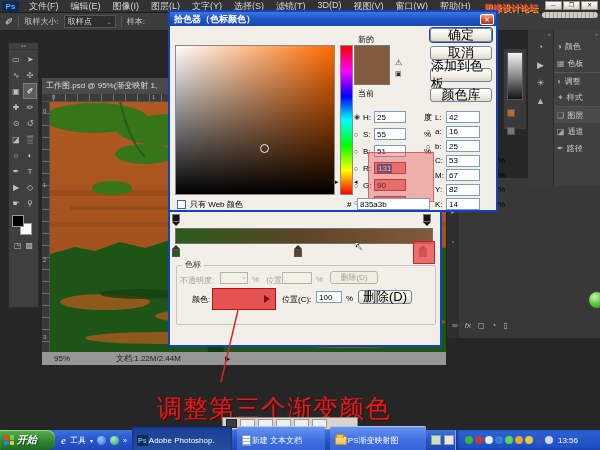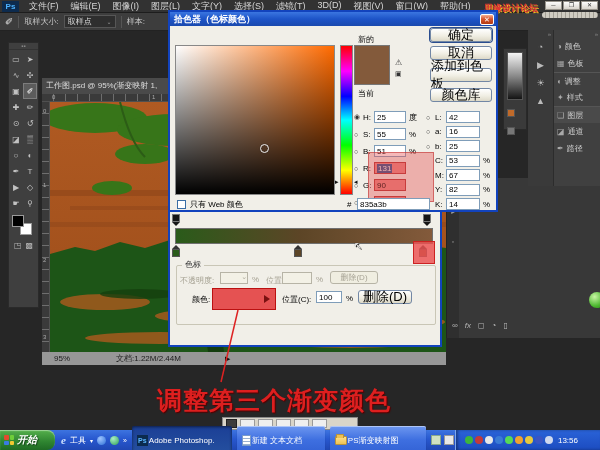--- a/index.html
+++ b/index.html
@@ -121,34 +121,34 @@
 .cp-ok{position:absolute;left:260px;top:16px;width:62px;height:14px;box-shadow:0 0 0 1px #2a4d8f;}
 .cp-cancel{position:absolute;left:260px;top:34px;width:62px;height:14px;}
 .cp-add{position:absolute;left:260px;top:56px;width:62px;height:14px;}
 .cp-lib{position:absolute;left:260px;top:76px;width:62px;height:14px;}
 .cp-left-col{position:absolute;left:184px;top:99px;}
 .cp-right-col{position:absolute;left:256px;top:99px;}
 .cp-row{display:flex;align-items:center;height:12px;margin-bottom:5px;font-size:8px;color:#000;}
 .cp-right-col .cp-row{margin-bottom:2.5px;}
 .cp-radio{width:9px;font-size:7px;color:#333;}
 .cp-flabel{width:11px;}
-.cp-finput{width:32px;height:12px;margin-right:3px;}
+.cp-finput{width:32px;height:12px;margin-right:18px;}
 .cp-right-col .cp-finput{width:34px;}
 .cp-funit{font-size:8px;}
 .cp-row.hl .cp-finput{background:#e8837f;border-color:#b23030;}
 .cp-row.sel .cp-fval{background:#2a4f8a;color:#f0f0f0;padding:0 1px;}
 .rgb-overlay{position:absolute;left:198px;top:140px;width:66px;height:50px;background:rgba(230,80,80,.40);border:1px solid rgba(190,40,40,.55);pointer-events:none;}
 .cp-web{position:absolute;left:7px;top:187px;display:flex;align-items:center;gap:4px;font-size:8px;color:#000;}
 .cp-check{width:9px;height:9px;background:#fff;border:1px solid #3a6ea5;}
 .cp-hexlabel{position:absolute;left:177px;top:188px;font-size:8px;color:#000;}
 .cp-hexinput{position:absolute;left:187px;top:186px;width:73px;height:12px;}
 
 
 .anno-svg{position:absolute;left:0;top:0;width:600px;height:450px;z-index:30;pointer-events:none;}
-.anno-text{position:absolute;left:157px;top:384px;font-size:25px;font-weight:bold;letter-spacing:1px;z-index:30;text-shadow:1px 1px 1px #500;}
+.anno-text{position:absolute;left:157px;top:392px;font-size:25px;font-weight:normal;letter-spacing:1px;z-index:30;text-shadow:1px 1px 1px #500;}
 
 
 .ime{position:absolute;left:222px;top:417px;width:136px;height:13px;background:#d9d5c9;border:1px solid #8a8a8a;display:flex;align-items:center;gap:3px;padding:0 3px;z-index:35;}
 .ime .seg-d{width:11px;height:9px;background:#3c3c3c;border:1px solid #222;}
 .ime .seg{width:15px;height:9px;background:#efefef;border:1px solid #9a9a9a;}
 
 
 .taskbar{position:absolute;left:0;top:430px;width:600px;height:20px;background:linear-gradient(#3d74e0,#2858cf 45%,#1f47b4);z-index:40;display:flex;align-items:center;}
 .start{width:55px;height:20px;background:linear-gradient(#55b04c,#2e8430 60%,#1f6b24);border-radius:0 8px 8px 0;color:#fff;font-weight:bold;font-size:10px;font-style:italic;display:flex;align-items:center;gap:3px;padding-left:4px;box-shadow:inset 0 1px 1px #9fd59a;text-shadow:1px 1px 1px #14421a;}
 .winflag{width:10px;height:10px;display:grid;grid-template-columns:1fr 1fr;gap:1px;}

